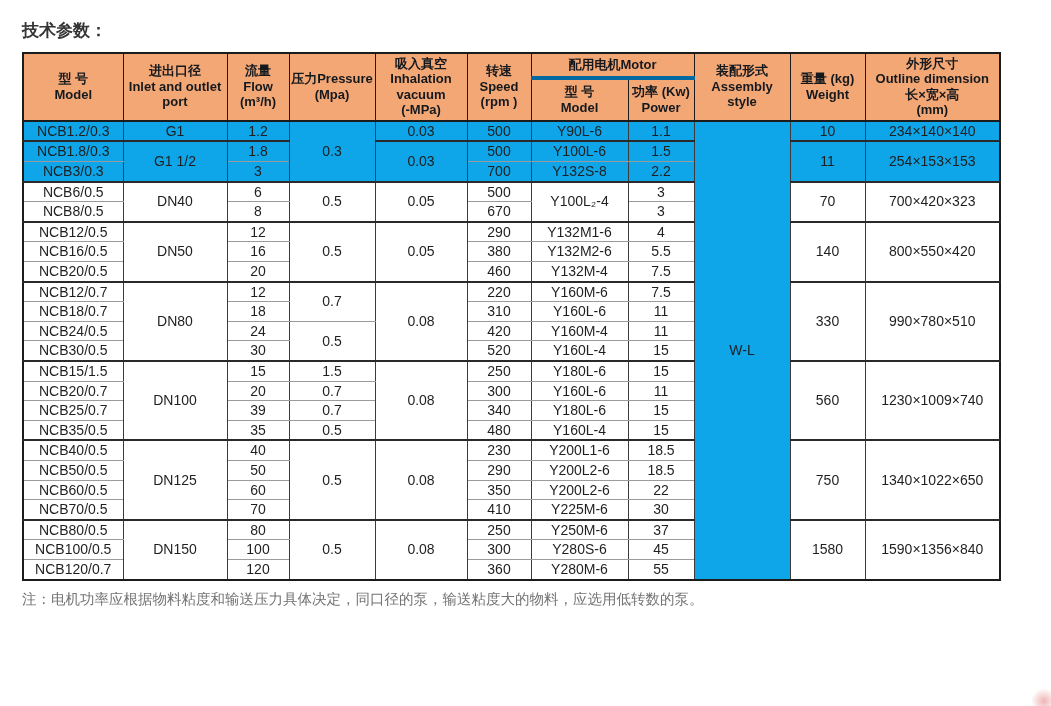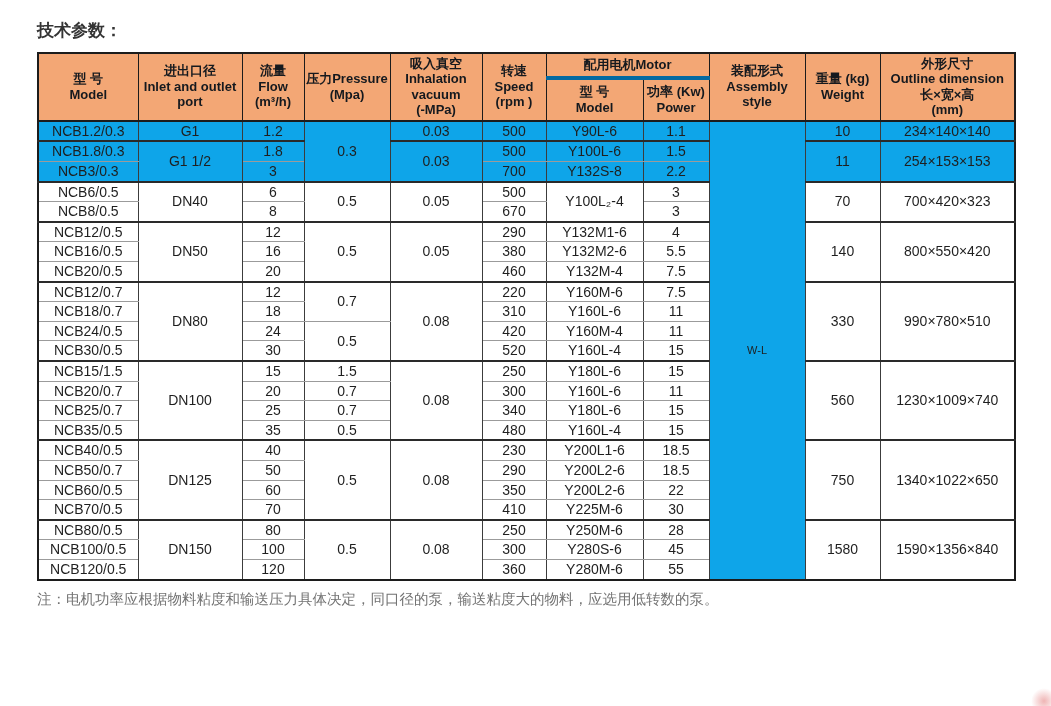--- a/index.html
+++ b/index.html
@@ -4,21 +4,21 @@
 <style>
   html,body { margin:0; padding:0; }
   body {
     width:1051px; height:706px;
     background:#ffffff;
     font-family:"Liberation Sans","DejaVu Sans",sans-serif;
     color:#1f1f1f;
     position:relative;
     overflow:hidden;
   }
-  .page { padding:18px 0 0 37px; }
+  .page { padding:18px 0 0 22px; }
   .title-zh, .title-en {
     font-size:17px; font-weight:600; color:#343434; line-height:1.5;
   }
   table.tech {
     border-collapse:collapse;
     table-layout:fixed;
     width:977px;
     margin-top:8px;
     border:2px solid #1c1c1c;
   }
@@ -46,21 +46,21 @@
     font-size:14px;
     height:18.6px;
     line-height:18.6px;
     padding:0 2px;
     background:#ffffff;
     white-space:nowrap;
     overflow:hidden;
   }
   tbody tr.gs td { border-top:2px solid #2a2a2a; }
   tbody tr.shade td { background:#0ea5e9; }
-  tbody td.assembly { background:#ffffff; font-size:11px;margin-left:48px; }
+  tbody td.assembly { background:#ffffff; font-size:14px;margin-left:48px; }
   .note { margin-top:9px; font-size:14.5px; color:#737373; }
   .wm {
     position:absolute; right:-6px; bottom:-8px;
     width:26px; height:26px; border-radius:50%;
     background:radial-gradient(circle, rgba(220,90,90,0.45), rgba(220,90,90,0) 70%);
     pointer-events:none;
   }
 </style>
 </head>
 <body>
@@ -263,21 +263,21 @@
         <tr>
           <td>NCB20/0.7</td>
           <td>20</td>
           <td>0.7</td>
           <td>300</td>
           <td>Y160L-6</td>
           <td>11</td>
         </tr>
         <tr>
           <td>NCB25/0.7</td>
-          <td>25</td>
+          <td>39</td>
           <td>0.7</td>
           <td>340</td>
           <td>Y180L-6</td>
           <td>15</td>
         </tr>
         <tr>
           <td>NCB35/0.5</td>
           <td>35</td>
           <td>0.5</td>
           <td>480</td>
@@ -290,21 +290,21 @@
           <td>40</td>
           <td rowspan="4">0.5</td>
           <td rowspan="4">0.08</td>
           <td>230</td>
           <td>Y200L1-6</td>
           <td>18.5</td>
           <td rowspan="4">750</td>
           <td rowspan="4">1340×1022×650</td>
         </tr>
         <tr>
-          <td>NCB50/0.7</td>
+          <td>NCB50/0.5</td>
           <td>50</td>
           <td>290</td>
           <td>Y200L2-6</td>
           <td>18.5</td>
         </tr>
         <tr>
           <td>NCB60/0.5</td>
           <td>60</td>
           <td>350</td>
           <td>Y200L2-6</td>
@@ -318,33 +318,33 @@
           <td>30</td>
         </tr>
         <tr class="gs">
           <td>NCB80/0.5</td>
           <td rowspan="3">DN150</td>
           <td>80</td>
           <td rowspan="3">0.5</td>
           <td rowspan="3">0.08</td>
           <td>250</td>
           <td>Y250M-6</td>
-          <td>28</td>
+          <td>37</td>
           <td rowspan="3">1580</td>
           <td rowspan="3">1590×1356×840</td>
         </tr>
         <tr>
           <td>NCB100/0.5</td>
           <td>100</td>
           <td>300</td>
           <td>Y280S-6</td>
           <td>45</td>
         </tr>
         <tr>
-          <td>NCB120/0.5</td>
+          <td>NCB120/0.7</td>
           <td>120</td>
           <td>360</td>
           <td>Y280M-6</td>
           <td>55</td>
         </tr>
       </tbody>
   </table>
 
   <div class="note">注：电机功率应根据物料粘度和输送压力具体决定，同口径的泵，输送粘度大的物料，应选用低转数的泵。</div>
 </div>

